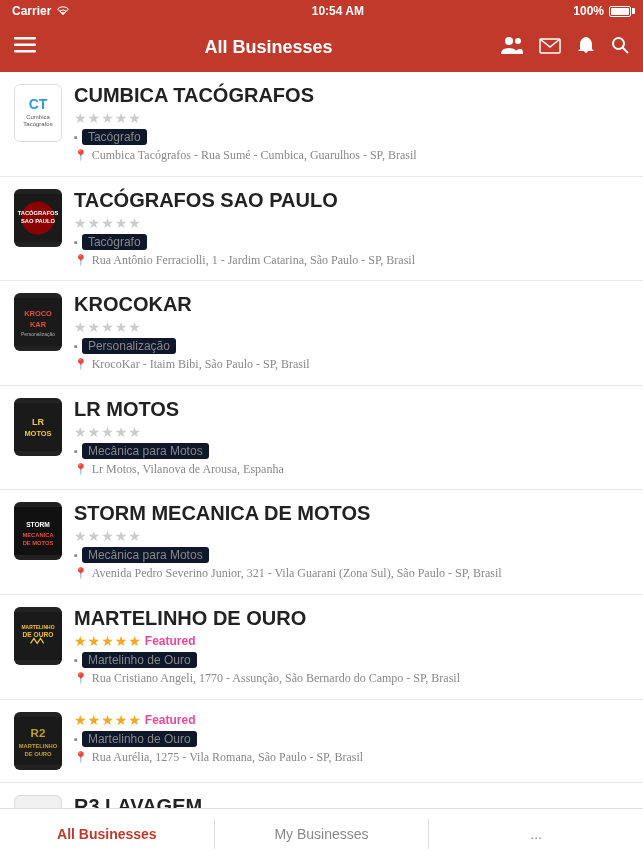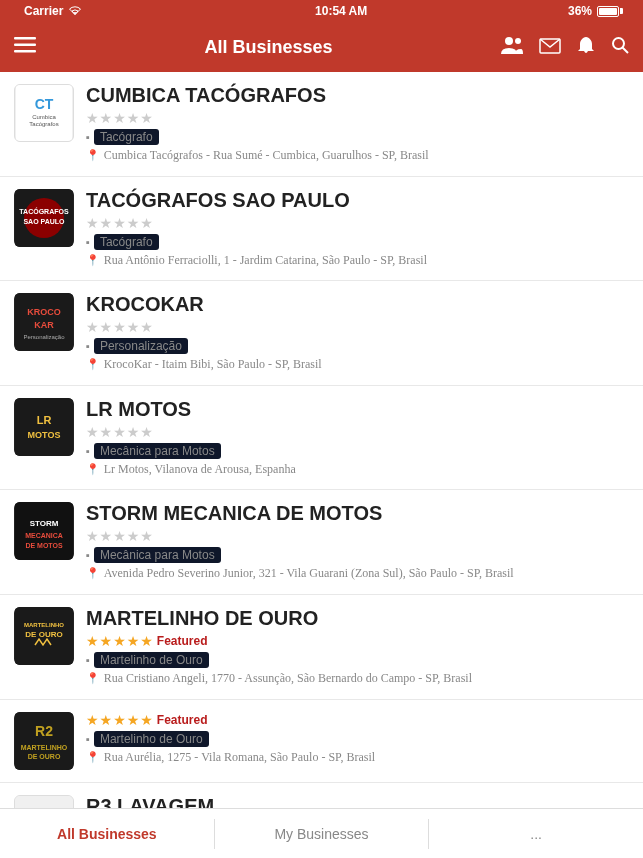--- a/index.html
+++ b/index.html
@@ -10,21 +10,21 @@
       min-height: 858px;
       overflow-x: hidden;
     }
 
     
     .status-bar {
       background: #c0392b;
       display: flex;
       justify-content: space-between;
       align-items: center;
-      padding: 4px 24px;
+      padding: 4px 12px;
       height: 22px;
     }
     .status-bar-left, .status-bar-right {
       display: flex;
       align-items: center;
       gap: 5px;
       font-size: 12px;
       color: #fff;
       font-weight: 600;
     }
@@ -69,21 +69,21 @@
 
     .business-item {
       display: flex;
       align-items: flex-start;
       padding: 12px 14px;
       border-bottom: 1px solid #e8e8e8;
       background: #fff;
     }
 
     .business-logo {
-      width: 60px;
+      width: 48px;
       height: 58px;
       border-radius: 6px;
       margin-right: 12px;
       flex-shrink: 0;
       display: flex;
       align-items: center;
       justify-content: center;
       overflow: hidden;
       background: #222;
     }
@@ -120,21 +120,21 @@
       color: #ccc;
       font-size: 14px;
     }
     .star.filled {
       color: #f5a623;
     }
 
     .featured-badge {
       font-size: 12px;
       font-weight: 600;
-      color: #b91c1c;
+      color: #ec4899;
     }
 
     .category-row {
       display: flex;
       align-items: center;
       gap: 4px;
       margin-bottom: 3px;
     }
 
     .category-icon {
@@ -255,21 +255,21 @@
     <span>
       <svg width="14" height="12" viewBox="0 0 14 12" fill="white">
         <path d="M7 10.5 L8.5 8.5 A3 3 0 0 0 5.5 8.5 Z" fill="white"></path>
         <path d="M7 10.5 L10 7 A5 5 0 0 0 4 7 Z" fill="none" stroke="white" stroke-width="1"></path>
         <path d="M7 10.5 L12.5 5 A8 8 0 0 0 1.5 5 Z" fill="none" stroke="white" stroke-width="1"></path>
       </svg>
     </span>
   </div>
   <div class="status-bar-center">10:54 AM</div>
   <div class="status-bar-right">
-    <span>36%</span>
+    <span>100%</span>
     <div class="battery">
       <div class="battery-fill"></div>
     </div>
   </div>
 </div>
 
 <div class="header">
   <span class="hamburger-icon">
     <svg width="22" height="16" viewBox="0 0 22 16" fill="white">
       <rect y="0" width="22" height="2.5" rx="1" fill="white"></rect>

